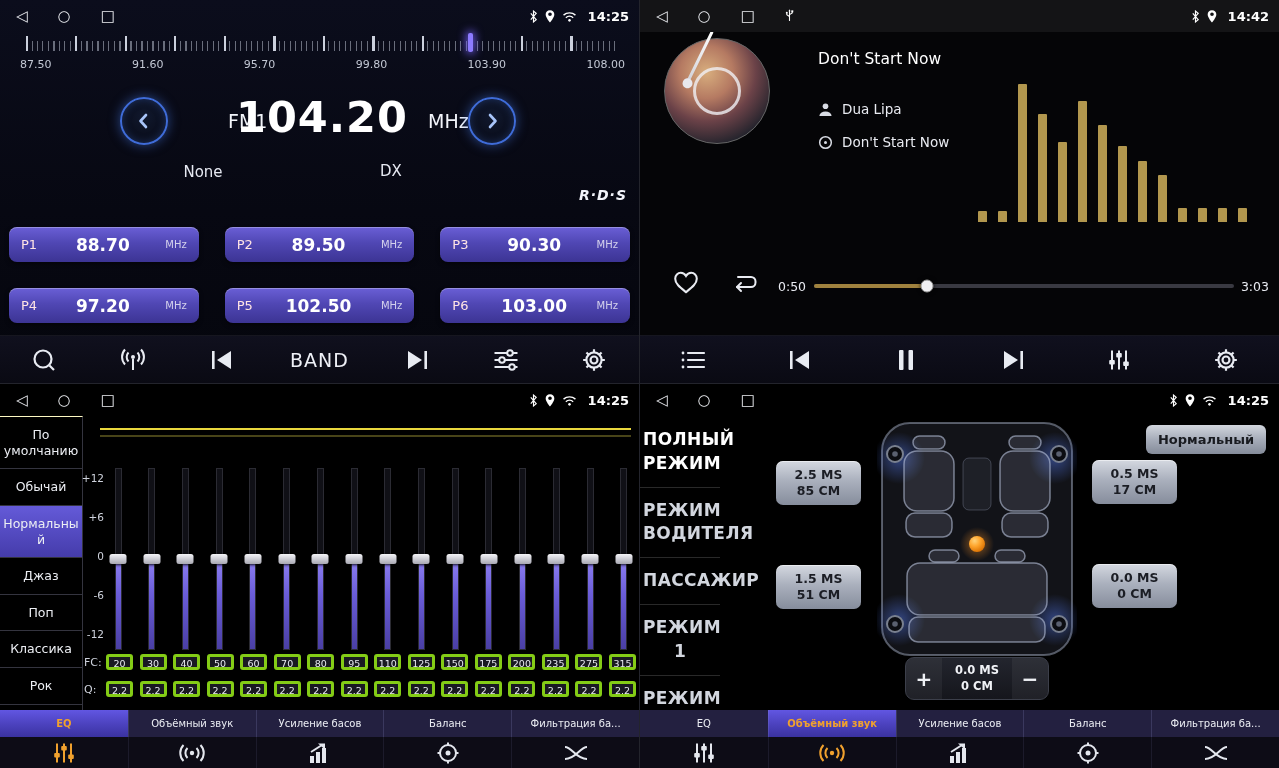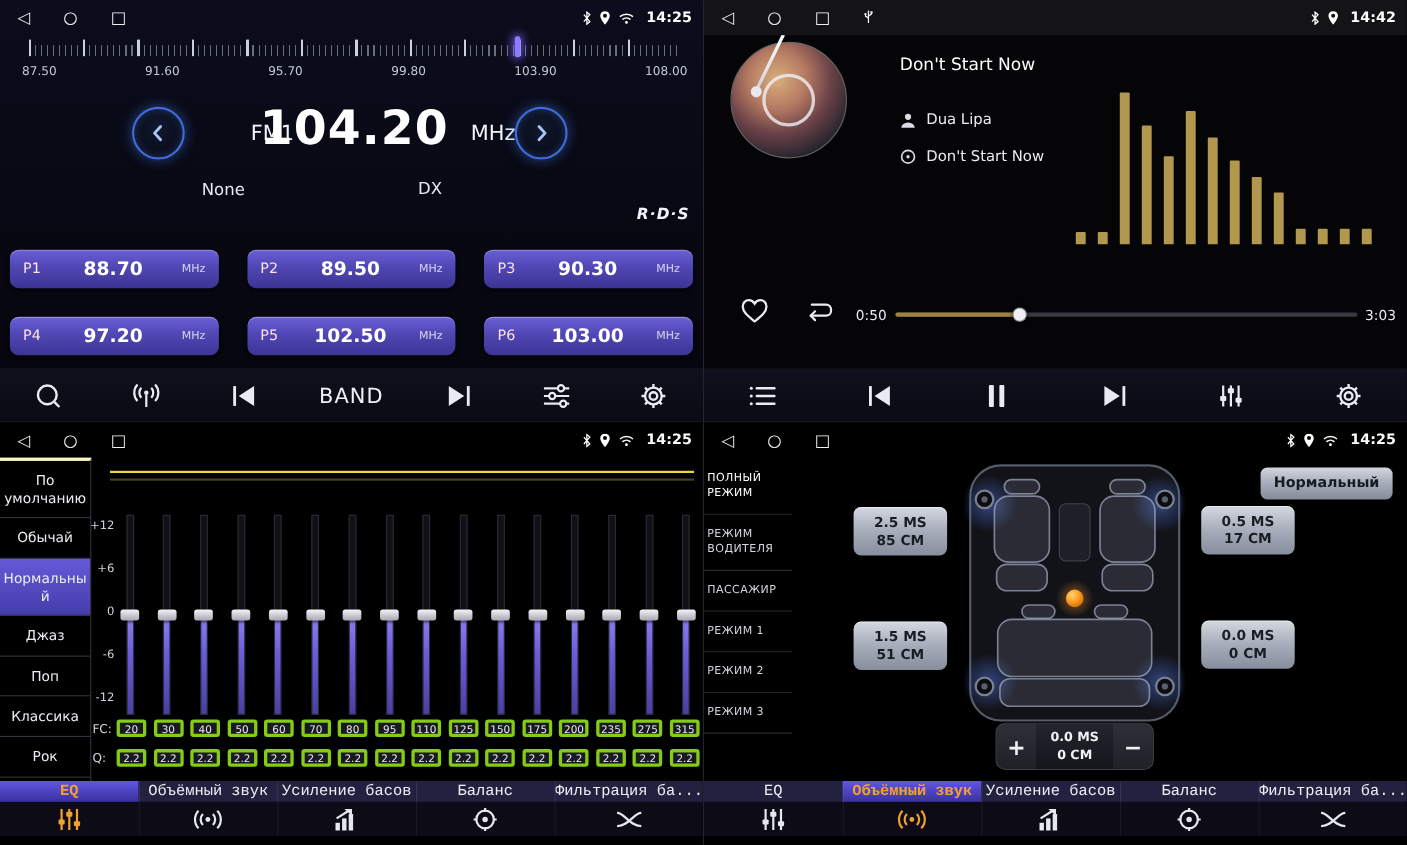--- a/index.html
+++ b/index.html
@@ -92,21 +92,21 @@
   .time-total { position:absolute; right:10px; top:279px; font-size:12.5px; color:#e9ebf1; }
   .progress-track { position:absolute; left:174px; top:284px; width:420px; height:4px;
     border-radius:2px; background:#393941; }
   .progress-fill { position:absolute; left:0; top:0; height:100%; border-radius:2px; background:#a0823e; }
   .progress-thumb { position:absolute; top:50%; width:13px; height:13px; border-radius:50%;
     background:#f0f0f3; border:1px solid #999; transform:translate(-50%,-50%);
     box-shadow:0 0 4px rgba(0,0,0,.8); }
 
   
   .eq-sidebar { position:absolute; left:0; top:32px; width:83px; bottom:58px;
-    border-right:1px solid #34343f; border-top:3px solid #fef9c3; }
+    border-right:1px solid #34343f; border-top:1px solid #fef9c3; }
   .eq-preset { padding:10px 3px; text-align:center; font-size:12.5px; color:#eceef3;
     border-bottom:1px solid #34343f; overflow-wrap:anywhere; line-height:1.25; cursor:default; }
   .eq-preset.active { background:linear-gradient(180deg,#645ad8,#453cab); }
   .eq-line1 { position:absolute; left:100px; right:8px; top:44px; height:2px; background:#ead83e; }
   .eq-line2 { position:absolute; left:100px; right:8px; top:51px; height:2px; background:rgba(180,170,60,.4); }
   .gain-scale { position:absolute; left:80px; top:88px; width:24px; height:168px;
     display:flex; flex-direction:column; justify-content:space-between; align-items:flex-end; }
   .gain-num { font-size:10.5px; color:#cfd3dd; }
   .eq-sliders { position:absolute; left:106px; right:3px; top:84px; height:196px;
     display:flex; justify-content:space-between; }
@@ -122,33 +122,33 @@
   .fc-row { top:270px; } .q-row { top:297px; }
   .row-label { width:22px; font-size:11px; color:#cfd3dd; }
   .chip-strip { flex:1; display:flex; justify-content:space-between; }
   .chip { width:27px; height:16px; line-height:14px; text-align:center; font-size:9.5px;
     color:#e8eaf0; background:#191922; border:3px solid #84cc16; border-radius:3px; }
 
   
   .tabbar { position:absolute; left:0; right:0; bottom:0; height:58px;
     display:grid; grid-template-columns:repeat(5,1fr); }
   .tab { display:flex; flex-direction:column; cursor:default; }
-  .tab-lab { height:19px; display:flex; align-items:center; justify-content:center;
-    font-size:14px; color:#eceef4; background:#232040;
-    border-left:1px solid rgba(140,140,200,.22); white-space:nowrap; overflow:hidden;font-family:Liberation Mono, monospace; }
+  .tab-lab { height:27px; display:flex; align-items:center; justify-content:center;
+    font-size:10px; color:#eceef4; background:#232040;
+    border-left:1px solid rgba(140,140,200,.22); white-space:nowrap; overflow:hidden; }
   .tab:first-child .tab-lab, .tab:first-child .tab-ico { border-left:none; }
   .tab.active .tab-lab { background:linear-gradient(180deg,#6156e2 0%,#4d43c0 50%,#3a32a0 100%);
     color:#f0a12e; font-weight:bold; }
   .tab-ico { height:31px; display:flex; align-items:center; justify-content:center;
     background:#0d0c16; color:#e4e7ee; border-left:1px solid rgba(140,140,200,.12); }
   .tab.active .tab-ico { color:#f0a12e; }
 
   
   .stage-modes { position:absolute; left:0; top:33px; width:80px; }
-  .mode { padding:11px 3px; text-align:left; font-size:10px; font-weight:normal;
+  .mode { padding:11px 3px; text-align:center; font-size:17px; font-weight:bold;
     letter-spacing:.4px; color:#d2d6de; border-bottom:1px solid rgba(255,255,255,.16);
     line-height:1.4; cursor:default; }
   .mode.active { color:#fff; }
   .preset-badge { position:absolute; right:13px; top:41px; padding:7px 12px; border-radius:6px;
     background:linear-gradient(180deg,#d2d6de 0%,#a6acb9 50%,#848b99 100%);
     color:#191b20; font-size:13px; font-weight:bold; box-shadow:0 2px 4px rgba(0,0,0,.6); }
   .car-stage { position:absolute; left:237px; top:36px; width:200px; height:238px; }
   .delay-btn { position:absolute; width:85px; height:44px; border-radius:7px;
     background:linear-gradient(180deg,#d4d8e0 0%,#aab0bd 45%,#868d9c 100%);
     box-shadow:0 2px 4px rgba(0,0,0,.6), inset 0 1px 0 rgba(255,255,255,.5);

